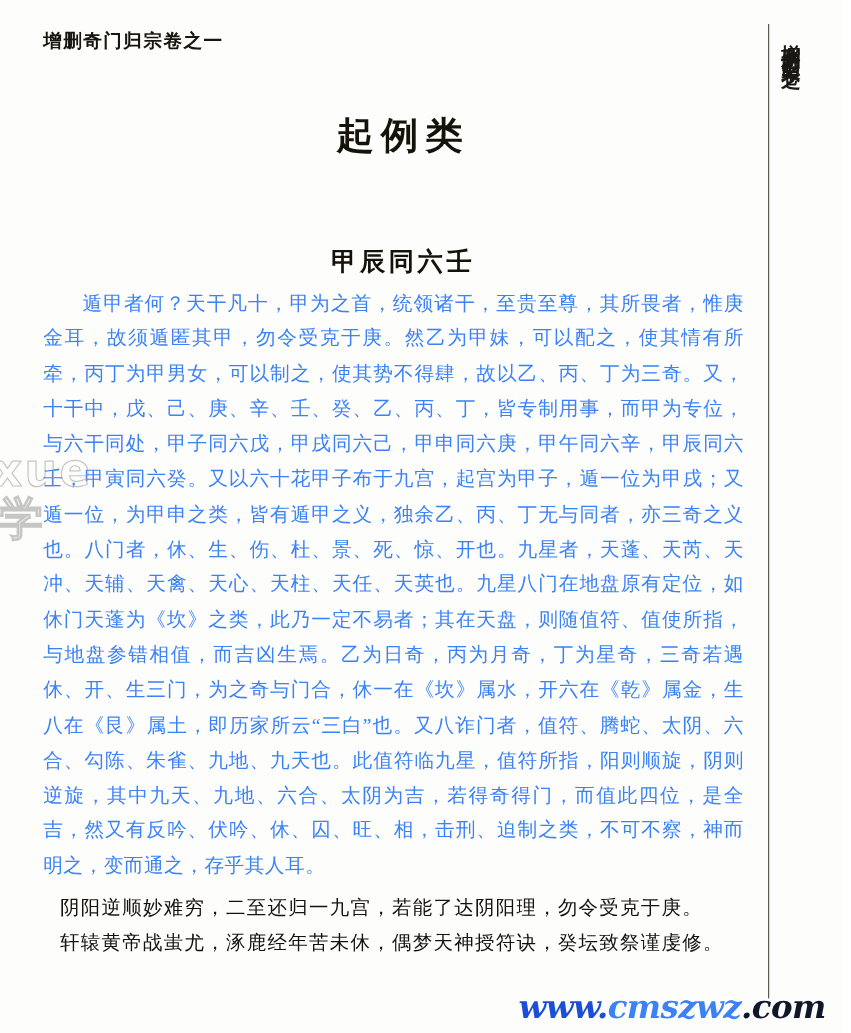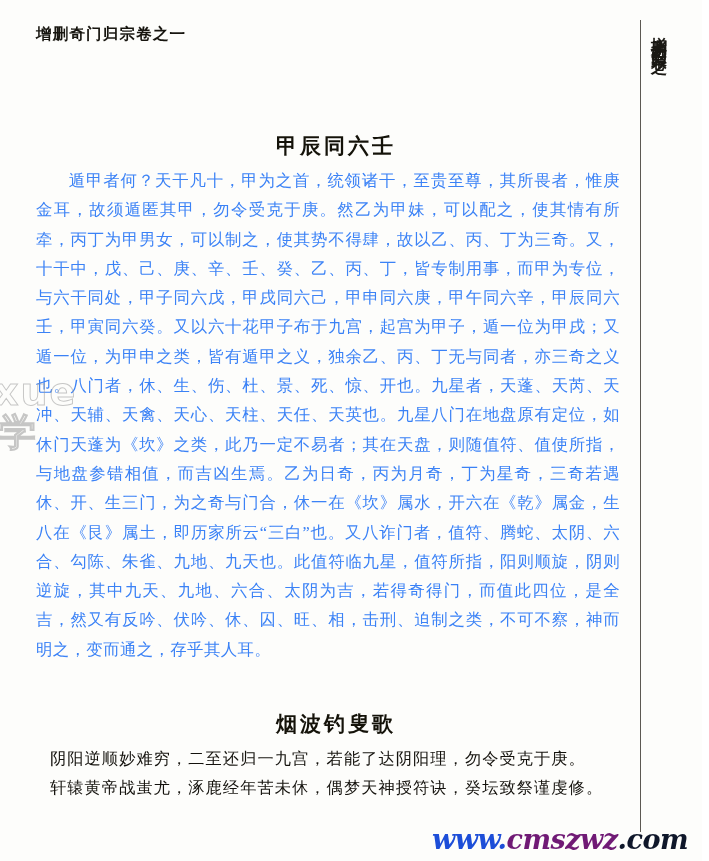--- a/index.html
+++ b/index.html
@@ -144,43 +144,43 @@
     bottom: 6px;
     font-size: 27px;
     font-weight: bold;
     font-style: italic;
     letter-spacing: -0.5px;
     font-family: "DejaVu Serif", "Liberation Serif", serif;
     white-space: nowrap;
     pointer-events: none;
   }
   #wm-url .seg-a { color: #1d4ed8; }
-  #wm-url .seg-b { color: #701a75; font-style: italic; }
+  #wm-url .seg-b { color: #3b82f6; font-style: italic; }
   #wm-url .seg-c { color: #0f172a; }
 </style>
 </head>
 <body>
 
 <div id="page">
 
   <div id="running-head">增删奇门归宗卷之一</div>
 
   <div id="side-rail">
     <div id="side-rule"></div>
     <div id="side-title">增删奇门归宗卷之一</div>
   </div>
 
   <div id="content">
 
+    <h1 class="doc-title">起例类</h1>
 
     <h2 class="section-heading" id="heading-yishi">甲辰同六壬</h2>
 
     <p class="prose">遁甲者何？天干凡十，甲为之首，统领诸干，至贵至尊，其所畏者，惟庚金耳，故须遁匿其甲，勿令受克于庚。然乙为甲妹，可以配之，使其情有所牵，丙丁为甲男女，可以制之，使其势不得肆，故以乙、丙、丁为三奇。又，十干中，戊、己、庚、辛、壬、癸、乙、丙、丁，皆专制用事，而甲为专位，与六干同处，甲子同六戊，甲戌同六己，甲申同六庚，甲午同六辛，甲辰同六壬，甲寅同六癸。又以六十花甲子布于九宫，起宫为甲子，遁一位为甲戌；又遁一位，为甲申之类，皆有遁甲之义，独余乙、丙、丁无与同者，亦三奇之义也。八门者，休、生、伤、杜、景、死、惊、开也。九星者，天蓬、天芮、天冲、天辅、天禽、天心、天柱、天任、天英也。九星八门在地盘原有定位，如休门天蓬为《坎》之类，此乃一定不易者；其在天盘，则随值符、值使所指，与地盘参错相值，而吉凶生焉。乙为日奇，丙为月奇，丁为星奇，三奇若遇休、开、生三门，为之奇与门合，休一在《坎》属水，开六在《乾》属金，生八在《艮》属土，即历家所云“三白”也。又八诈门者，值符、腾蛇、太阴、六合、勾陈、朱雀、九地、九天也。此值符临九星，值符所指，阳则顺旋，阴则逆旋，其中九天、九地、六合、太阴为吉，若得奇得门，而值此四位，是全吉，然又有反吟、伏吟、休、囚、旺、相，击刑、迫制之类，不可不察，神而明之，变而通之，存乎其人耳。</p>
 
-    <h2 class="section-heading" id="heading-yanbo">烟波钓叟歌</h2>
 
     <div class="verse-block">
       <div class="verse-line">阴阳逆顺妙难穷，二至还归一九宫，若能了达阴阳理，勿令受克于庚。</div>
       <div class="verse-line">轩辕黄帝战蚩尤，涿鹿经年苦未休，偶梦天神授符诀，癸坛致祭谨虔修。</div>
 
     </div>
 
   </div>
 
   <div id="wm-outline">

